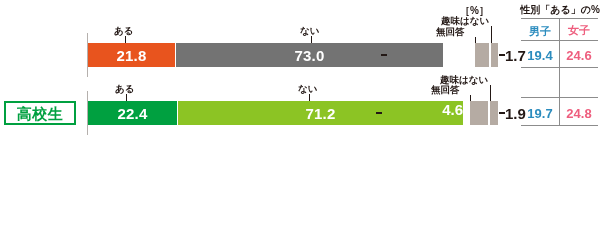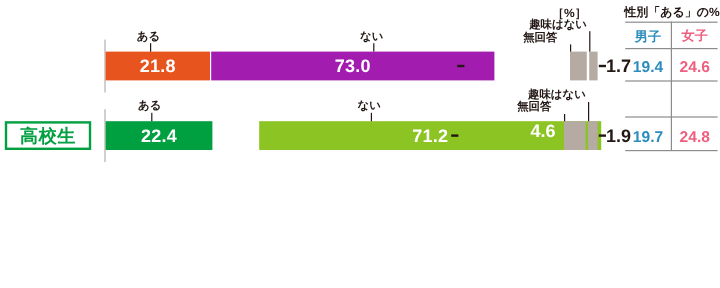--- a/index.html
+++ b/index.html
@@ -174,21 +174,21 @@
   <div class="unit" style="left:460px; top:4px;">［%］</div>
 
   <div class="axis-line" style="left:86.5px; top:33px; height:44px;"></div>
   <div class="axis-line" style="left:86.5px; top:91px; height:44px;"></div>
 
 
   <div class="bar-row r1">
     <div class="seg" style="left:0px; width:87px; background:#E8541E;">
       <span class="val">21.8</span>
     </div>
-    <div class="seg" style="left:88px; width:236px; background:#a21caf;">
+    <div class="seg" style="left:88px; width:267px; background:#737373;">
       <span class="val">73.0</span>
     </div>
     <div class="val-outside" style="left:330px; width:50px;">
       <span>3.5</span>
     </div>
     <div class="seg" style="left:387px; width:14px; background:#B5ABA3;"></div>
     <div class="seg" style="left:403px; width:7px; background:#B5ABA3;"></div>
     <div class="val-right" style="left:417px; width:40px;">
       <span>1.7</span>
     </div>
@@ -218,21 +218,21 @@
   <div class="leader" style="left:491px; top:26px; height:17px;"></div>
 
   <div class="cat-box senior">
     <span>高校生</span>
   </div>
 
   <div class="bar-row r2">
     <div class="seg" style="left:0px; width:89px; background:#00A040;">
       <span class="val">22.4</span>
     </div>
-    <div class="seg" style="left:90px; width:285px; background:#8CC424;margin-left:38px;">
+    <div class="seg" style="left:90px; width:285px; background:#8CC424;">
       <span class="val">71.2</span>
     </div>
     <div class="val-outside" style="left:325px; width:50px;">
       <span>4.6</span>
     </div>
     <div class="seg" style="left:382px; width:18px; background:#B5ABA3;"></div>
     <div class="seg" style="left:402px; width:8px; background:#B5ABA3;"></div>
     <div class="val-right" style="left:417px; width:40px;">
       <span>1.9</span>
     </div>

